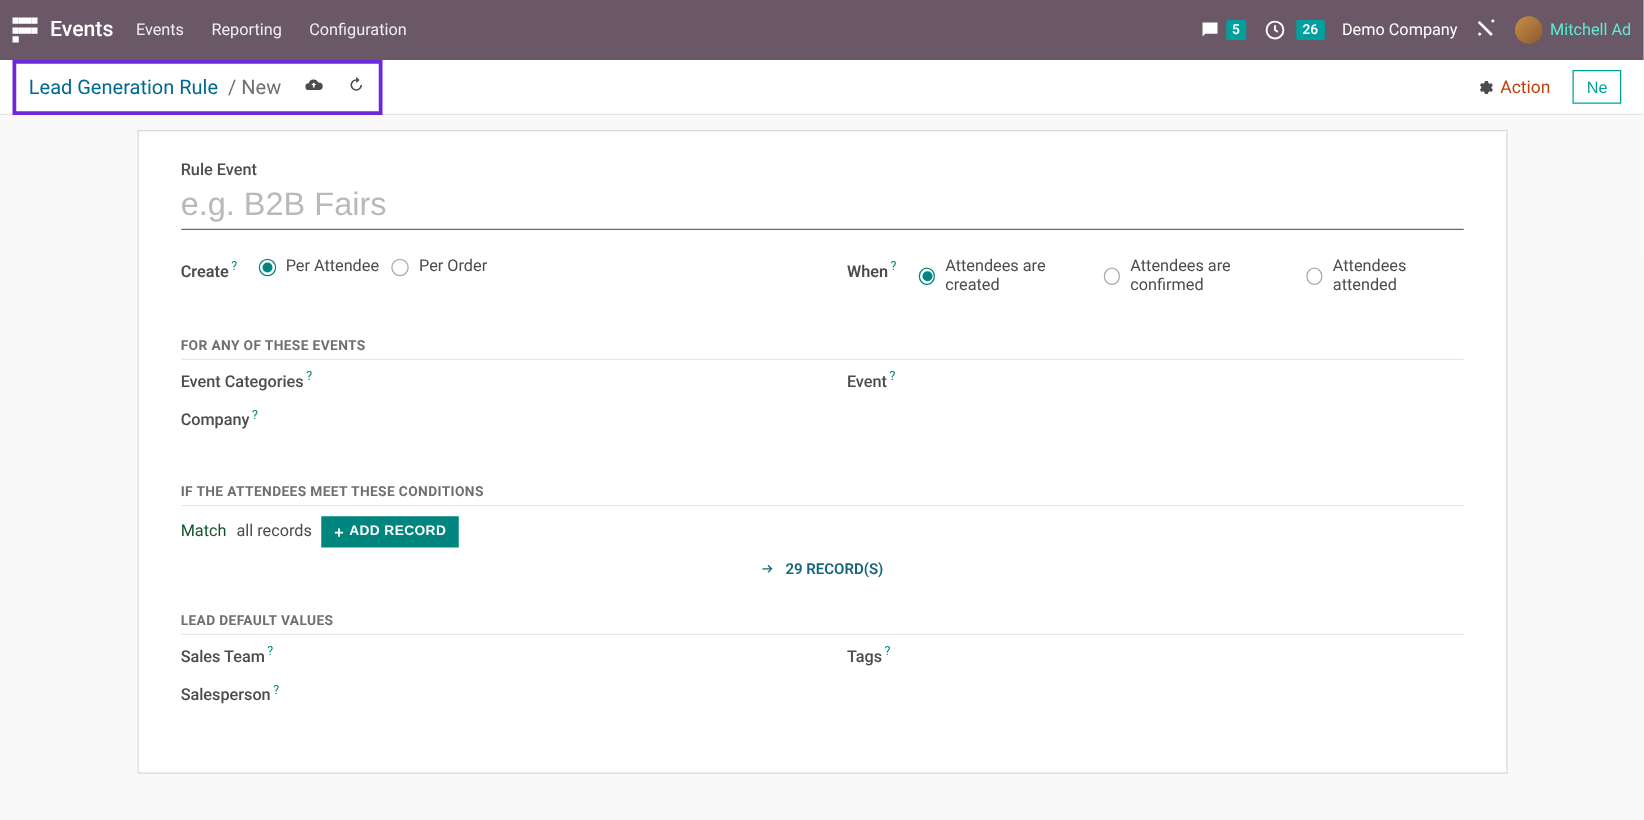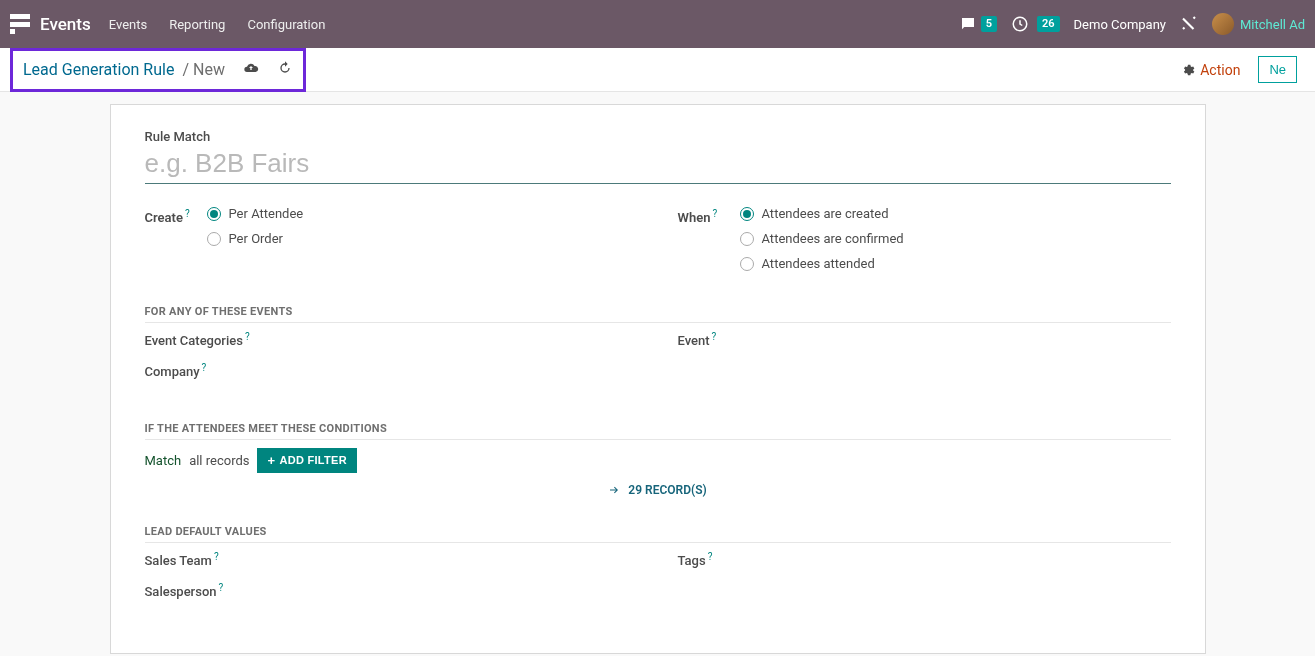--- a/index.html
+++ b/index.html
@@ -43,21 +43,21 @@
   .rule-label { font-size:13px; color:#4c4c4c; margin-bottom:2px; font-weight:500;}
   .rule-input { width:100%; border:none; border-bottom:1px solid #4c7a7a; font-size:26px; color:#737373; padding:2px 0 4px 0; outline:none; }
   .rule-input::placeholder { color:#b9b9b9; }
   .rule-input-wrap { position:relative; margin-bottom:22px; }
 
   .two-col { display:flex; gap:40px; margin-top:4px;}
   .col { flex:1; }
   .field-row { display:flex; align-items:flex-start; margin-bottom:6px; }
   .field-label { width:62px; font-size:13px; color:#4c4c4c; font-weight:600; padding-top:2px;}
   .help-q { color:#00857f; font-size:10px; vertical-align:super; margin-left:2px; cursor:help; font-weight:400;}
-  .radios { display:flex; flex-direction:column; gap:10px; }
+  .radios { display:flex; flex-direction:row; gap:10px; }
   .radio { display:flex; align-items:center; gap:8px; font-size:13px; cursor:pointer;}
   .radio .dot { width:14px;height:14px;border-radius:50%;border:1.5px solid #aaa; display:inline-flex; align-items:center; justify-content:center;}
   .radio.selected .dot { border-color:#00857f;}
   .radio.selected .dot::after { content:""; width:8px;height:8px;border-radius:50%; background:#00857f;}
 
   .section-title { font-size:11px; font-weight:700; color:#6f6f6f; letter-spacing:0.3px; margin-top:28px; margin-bottom:8px; border-bottom:1px solid #e6e6e6; padding-bottom:4px; text-transform:uppercase;}
 
   .grid2 { display:flex; gap:40px; }
   .grid2 .gcol { flex:1; }
   .grow-field { font-size:13px; color:#4c4c4c; margin-bottom:14px; font-weight:500;}
@@ -140,21 +140,21 @@
     <svg viewBox="0 0 24 24">
         <path d="M12 8a4 4 0 100 8 4 4 0 000-8zm9 4a7 7 0 00-.1-1l2-1.6-2-3.4-2.4 1a7 7 0 00-1.7-1L16 3h-4l-.8 2.9a7 7 0 00-1.7 1l-2.4-1-2 3.4L7 11a7 7 0 000 2l-2 1.6 2 3.4 2.4-1a7 7 0 001.7 1L12 21h4l.8-2.9a7 7 0 001.7-1l2.4 1 2-3.4-2-1.6c.1-.3.1-.7.1-1z"></path>
       </svg>
     <span>Action</span>
   </div>
   <button class="btn-new">Ne</button>
 </div>
 
 <div class="sheet">
 
-  <div class="rule-label">Rule Match</div>
+  <div class="rule-label">Rule Event</div>
   <div class="rule-input-wrap">
     <input class="rule-input" type="text" placeholder="e.g. B2B Fairs" style="">
   </div>
 
   <div class="two-col">
     <div class="col">
       <div class="field-row">
         <div class="field-label"><span>Create</span><span class="help-q">?</span></div>
         <div class="radios">
           <label class="radio selected">
@@ -199,21 +199,21 @@
       <div class="grow-field"><span>Event</span><span class="help-q">?</span></div>
     </div>
   </div>
 
   <div class="section-title">If the Attendees meet these Conditions</div>
   <div class="match-row">
     <span class="light">Match</span>
     <span>all records</span>
     <button class="btn-addfilter">
         <span class="plus">+</span>
-        <span>ADD FILTER</span>
+        <span>ADD RECORD</span>
       </button>
   </div>
   <div class="records">
     <svg viewBox="0 0 24 24">
         <path d="M4 11h12l-4-4 1.5-1.5L20 12l-6.5 6.5L12 17l4-4H4z"></path>
       </svg>
     <span>29 RECORD(S)</span>
   </div>
 
   <div class="section-title">Lead Default Values</div>

